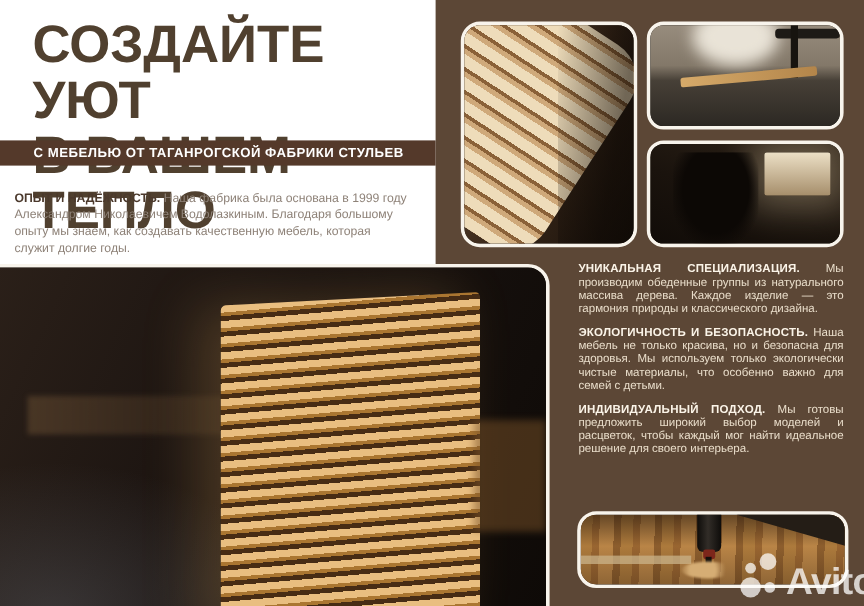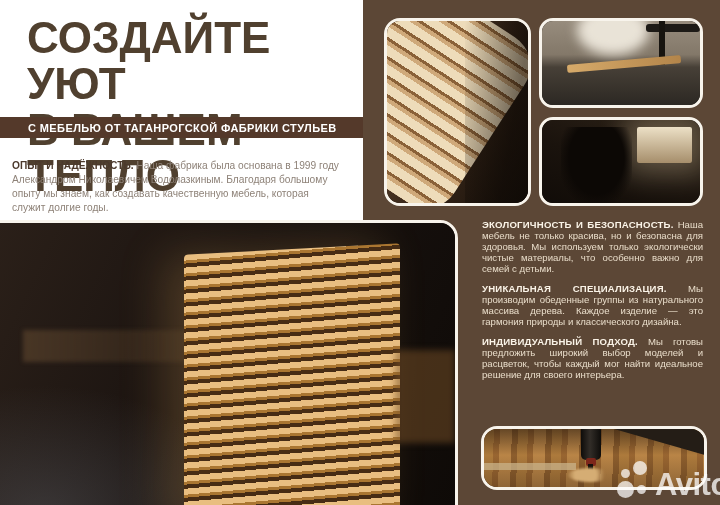--- a/index.html
+++ b/index.html
@@ -157,22 +157,22 @@
     <div class="ph5-shade"></div>
     <div class="ph5-rail"></div>
     <div class="ph5-arm"></div>
     <div class="ph5-spindle"></div>
     <div class="ph5-collet"></div>
     <div class="ph5-bit"></div>
     <div class="ph5-carving"></div>
   </div>
 
   <div class="features">
+    <p class="feature"><b>УНИКАЛЬНАЯ СПЕЦИАЛИЗАЦИЯ.</b><span> Мы производим обеденные группы из натурального массива дерева. Каждое изделие — это гармония природы и классического дизайна.</span></p>
     <p class="feature"><b>ЭКОЛОГИЧНОСТЬ И БЕЗОПАСНОСТЬ.</b><span> Наша мебель не только красива, но и безопасна для здоровья. Мы используем только экологически чистые материалы, что особенно важно для семей с детьми.</span></p>
-    <p class="feature"><b>УНИКАЛЬНАЯ СПЕЦИАЛИЗАЦИЯ.</b><span> Мы производим обеденные группы из натурального массива дерева. Каждое изделие — это гармония природы и классического дизайна.</span></p>
     <p class="feature"><b>ИНДИВИДУАЛЬНЫЙ ПОДХОД.</b><span> Мы готовы предложить широкий выбор моделей и расцветок, чтобы каждый мог найти идеальное решение для своего интерьера.</span></p>
   </div>
 
   <div class="watermark">
     <span class="avito-dots">
       <span class="d1"></span>
       <span class="d2"></span>
       <span class="d3"></span>
       <span class="d4"></span>
     </span>

